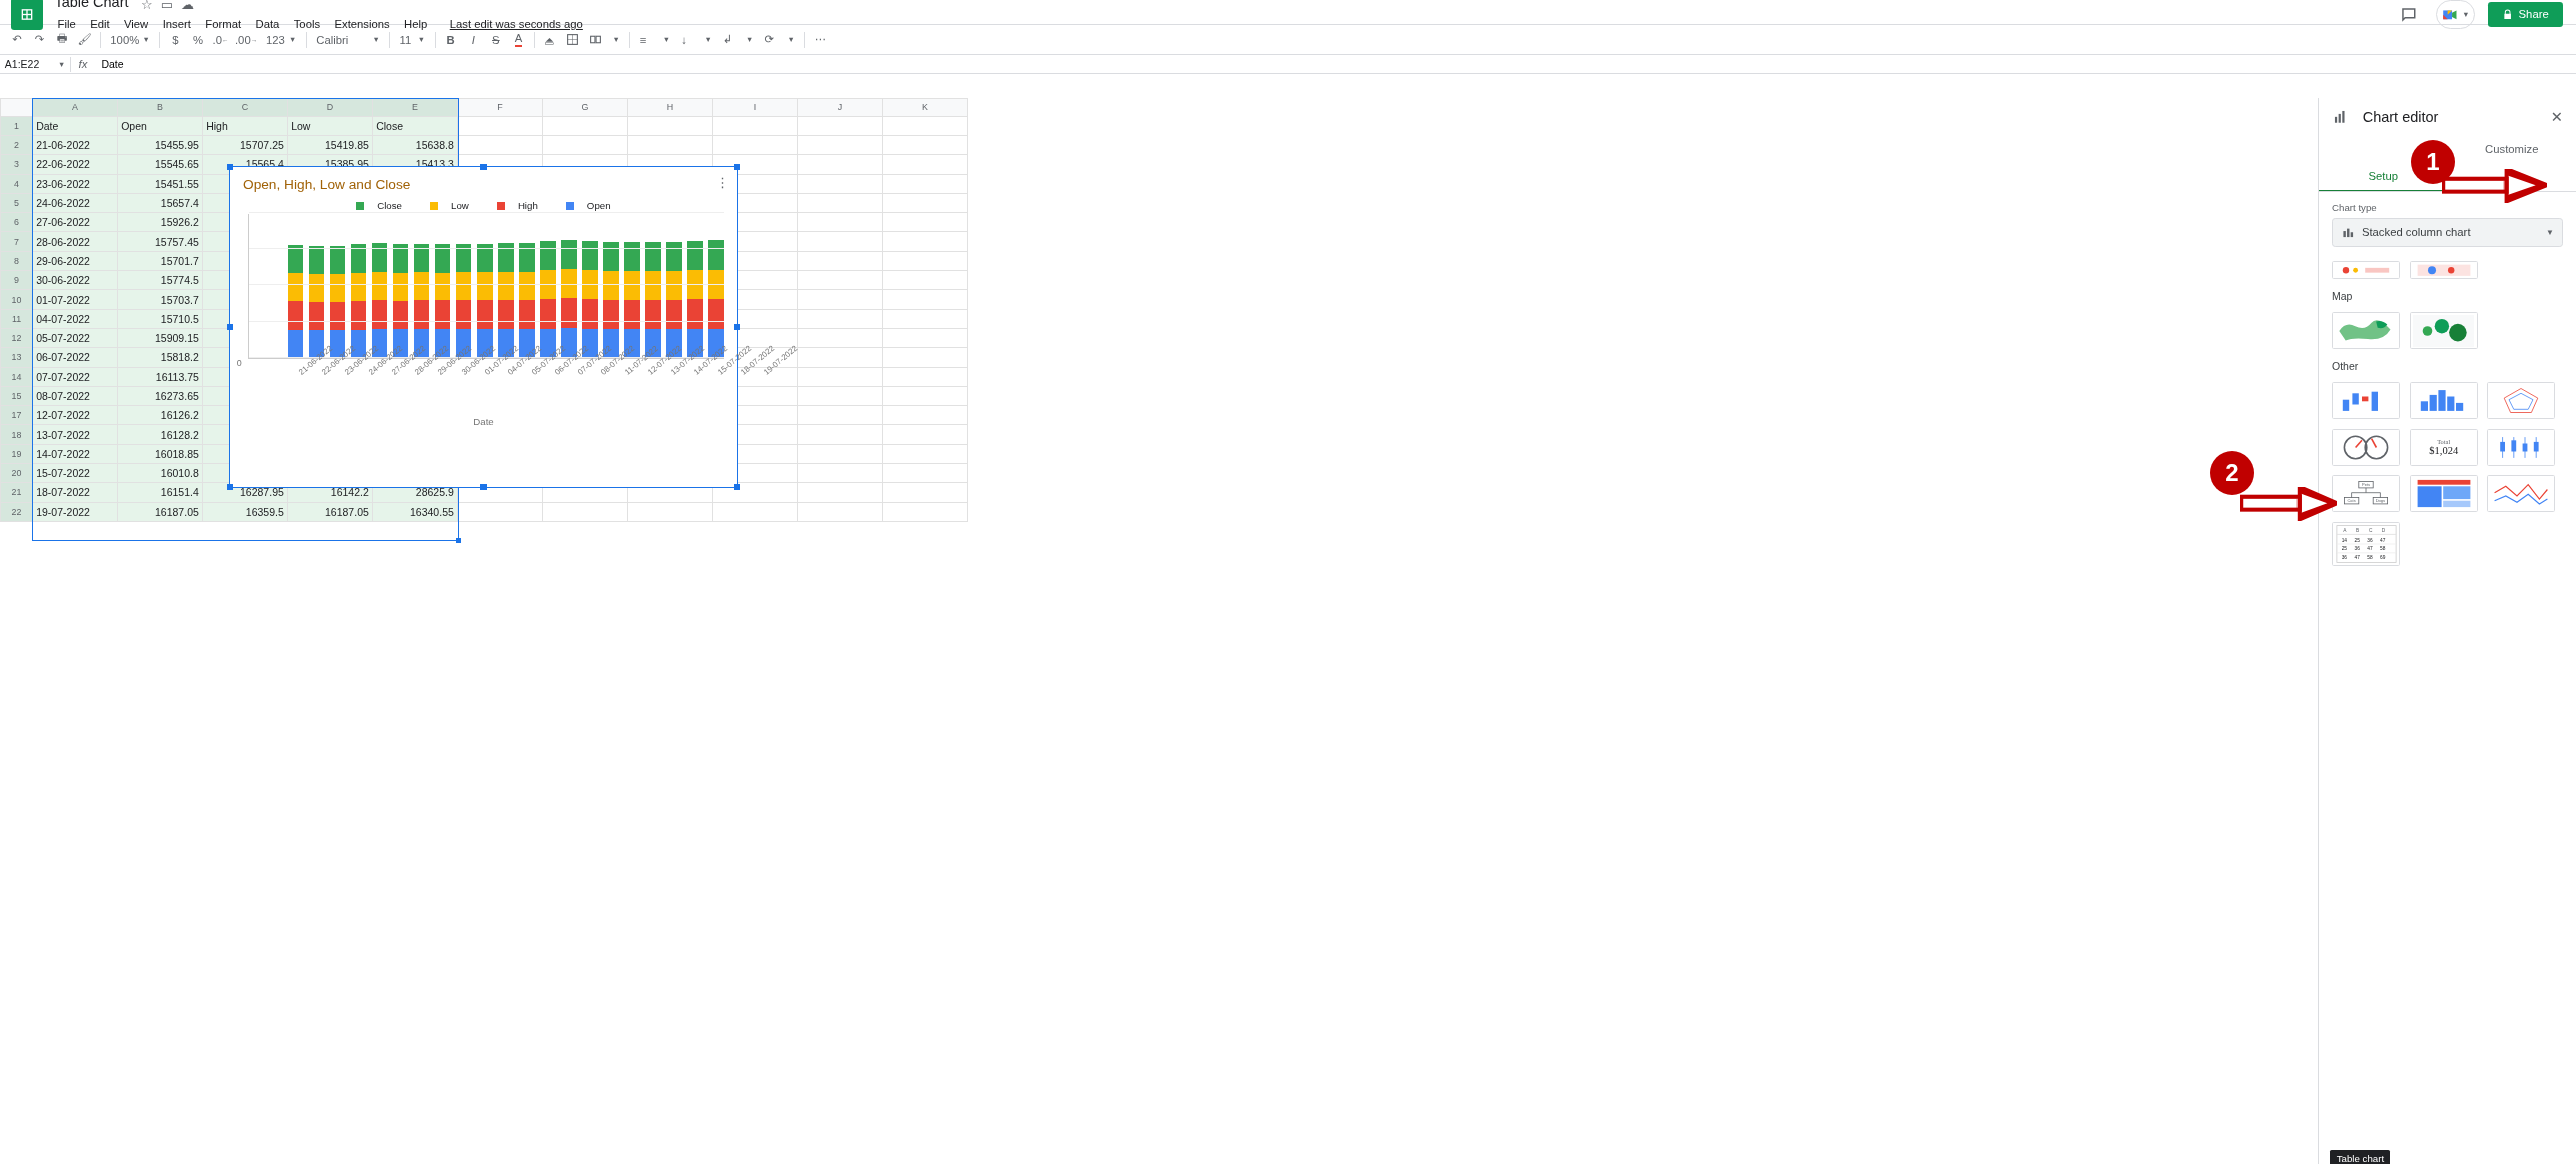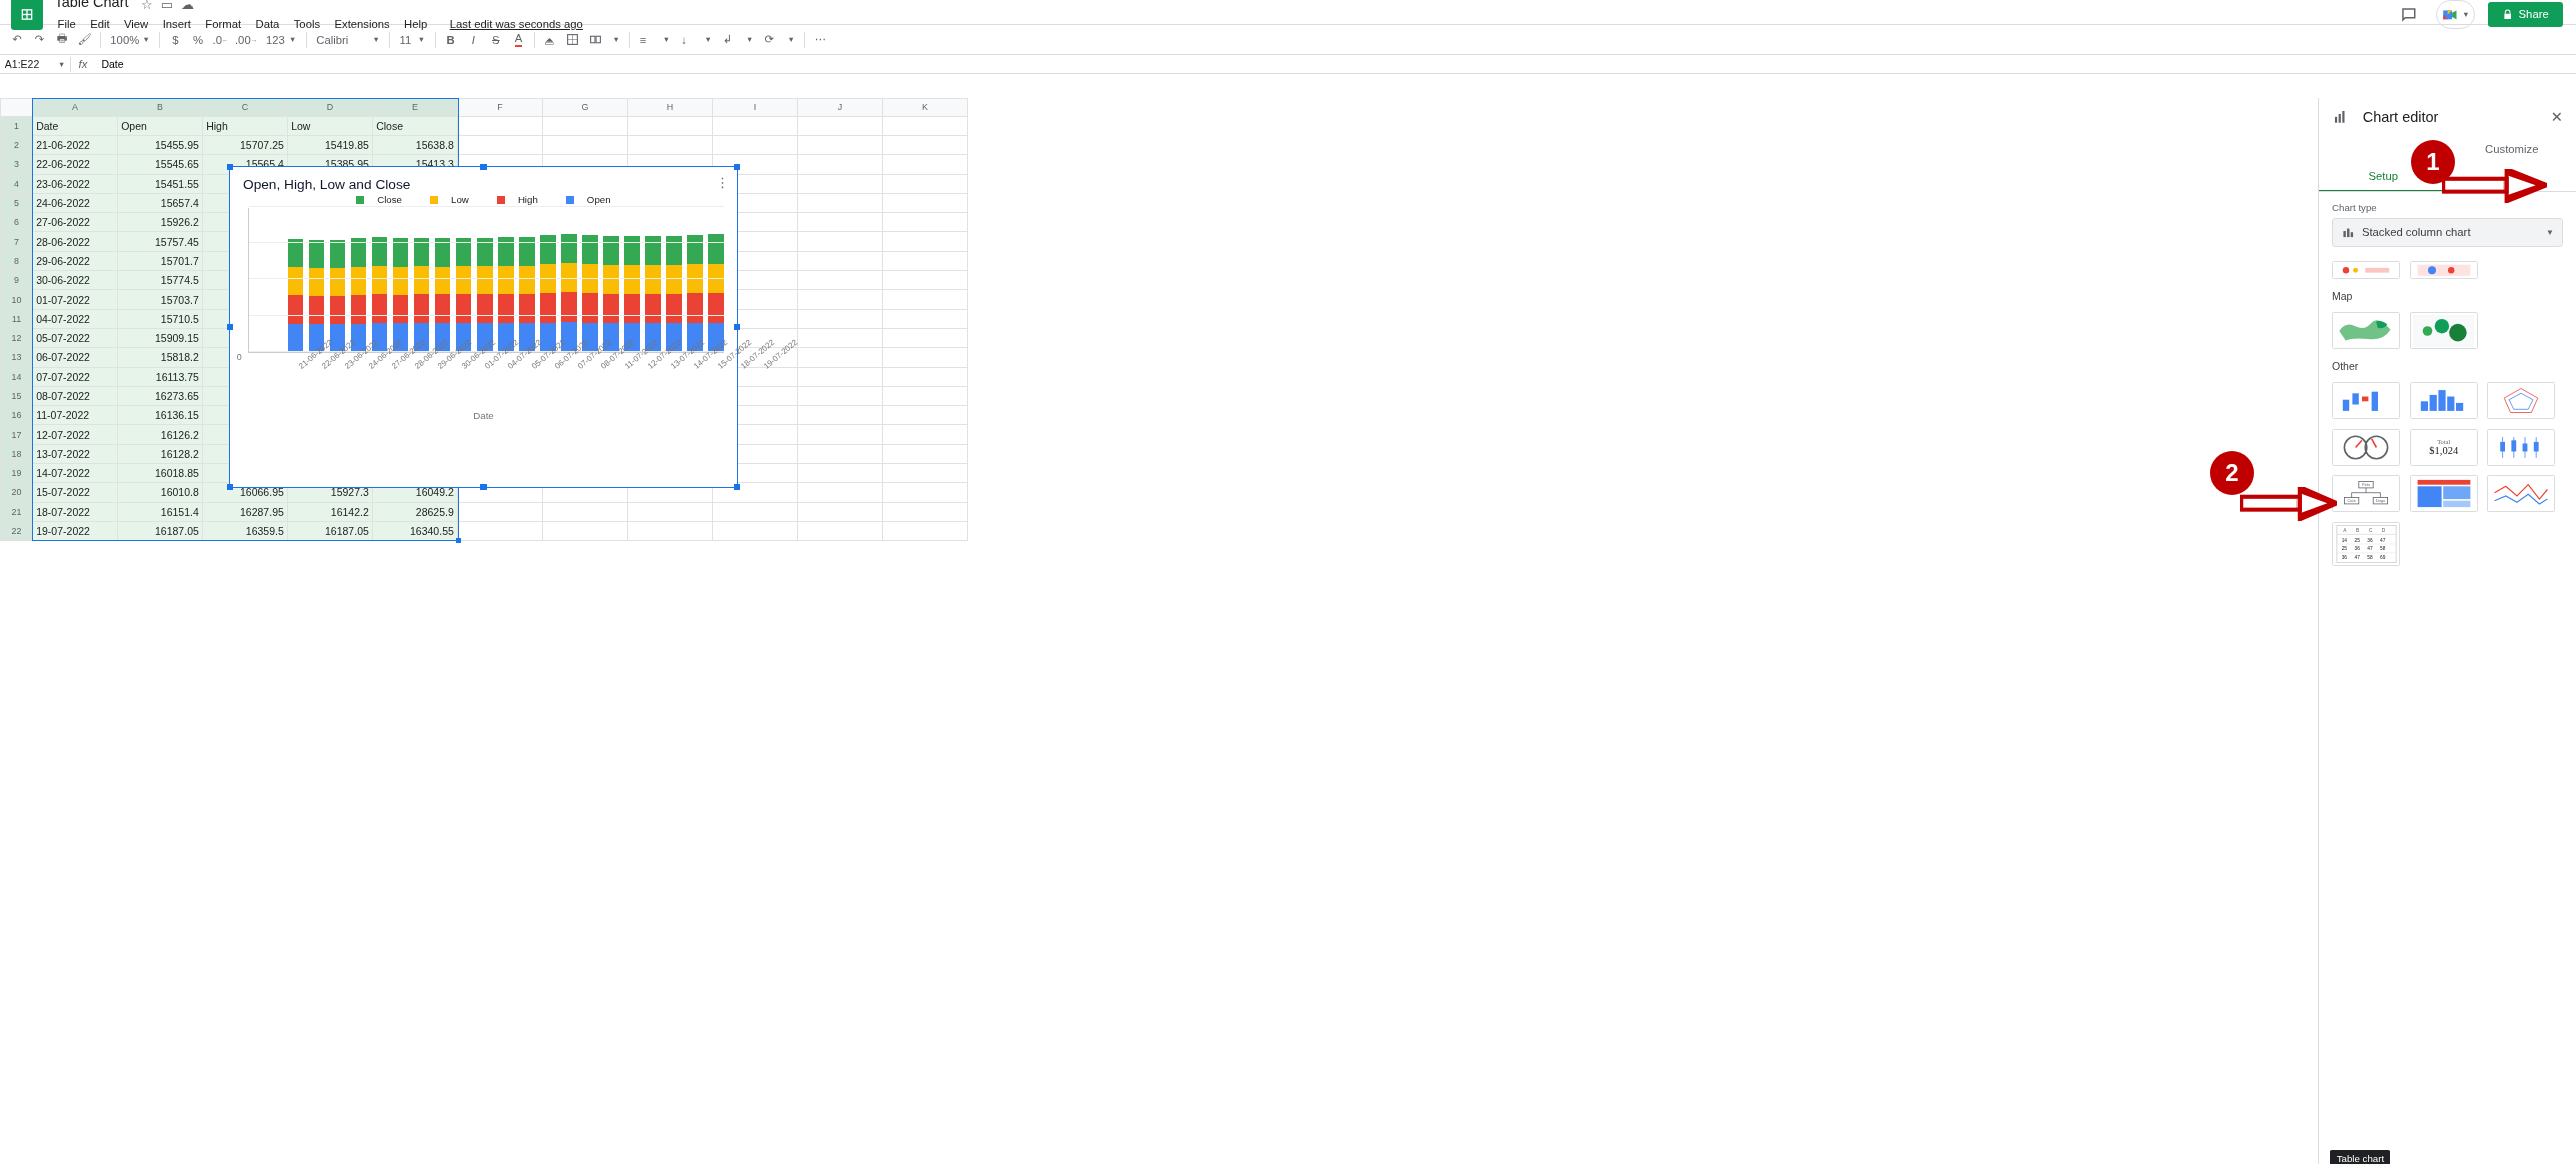--- a/index.html
+++ b/index.html
@@ -52,21 +52,21 @@
   .sheet .sel-head { background: #d6e7dd; }
   .sheet td.sel-cell { background: #e6f4ea; }
   .sel-outline { position: absolute; border: 1.2px solid #1a73e8; pointer-events: none; z-index: 5; }
   .sel-handle { position:absolute; width:4.8px; height:4.8px; background:#1a73e8; z-index:6;}
 
   
   .chart-overlay { position: absolute; background: #fff; border: 1.2px solid #1a73e8; z-index: 20; }
   .chart-handle { position: absolute; width: 6.4px; height: 6.4px; background: #1a73e8; z-index:21;}
   .chart-inner { padding: 9.7px 13px; position:relative; height:100%;}
   .chart-menu { position: absolute; top: 8px; right: 8px; color: #5f6368; cursor: pointer; font-size:13px;}
-  .chart-title { font-size: 13.7px; color: #0f172a; margin-bottom: 2px; font-weight:400;}
+  .chart-title { font-size: 13.7px; color: #a16207; margin-bottom: 8px; font-weight:400;}
   .chart-legend { text-align: center; font-size: 9.7px; margin-bottom: 3.2px; }
   .chart-legend span { margin: 0 6.4px; }
   .leg-sq { display: inline-block; width: 8px; height: 8px; margin-right: 3.2px; vertical-align: middle; }
   .bar-group { display:flex; align-items:flex-end; gap:5.6px; height:145px; padding-left:39px; position:relative; border-left:0.8px solid #ccc; border-bottom:0.8px solid #ccc; margin-left:4.8px;}
   .y-ticks { position:absolute; left:-39px; top:0; height:100%; width:35px; }
   .y-tick { position:absolute; right:3.2px; font-size:8.9px; color:#757575; transform:translateY(50%);}
   .gridline { position:absolute; left:0; right:0; height:0.8px; background:#eee;}
   .bar { width:17.7px; display:flex; flex-direction:column-reverse;}
   .seg { width:100%;}
   .x-labels { display:flex; padding-left:44px; gap:5.6px; margin-top:1.6px;}
@@ -450,34 +450,20 @@
             <td class="sel-cell"></td>
             <td class="sel-cell"></td>
             <td></td>
             <td></td>
             <td></td>
             <td></td>
             <td></td>
             <td></td>
           </tr>
           <tr>
-            <th class="rowhead sel-head">16</th>
-            <td class="txt sel-cell">11-07-2022</td>
-            <td class="sel-cell">16136.15</td>
-            <td class="sel-cell"></td>
-            <td class="sel-cell"></td>
-            <td class="sel-cell"></td>
-            <td></td>
-            <td></td>
-            <td></td>
-            <td></td>
-            <td></td>
-            <td></td>
-          </tr>
-          <tr>
             <th class="rowhead sel-head">17</th>
             <td class="txt sel-cell">12-07-2022</td>
             <td class="sel-cell">16126.2</td>
             <td class="sel-cell"></td>
             <td class="sel-cell"></td>
             <td class="sel-cell"></td>
             <td></td>
             <td></td>
             <td></td>
             <td></td>

